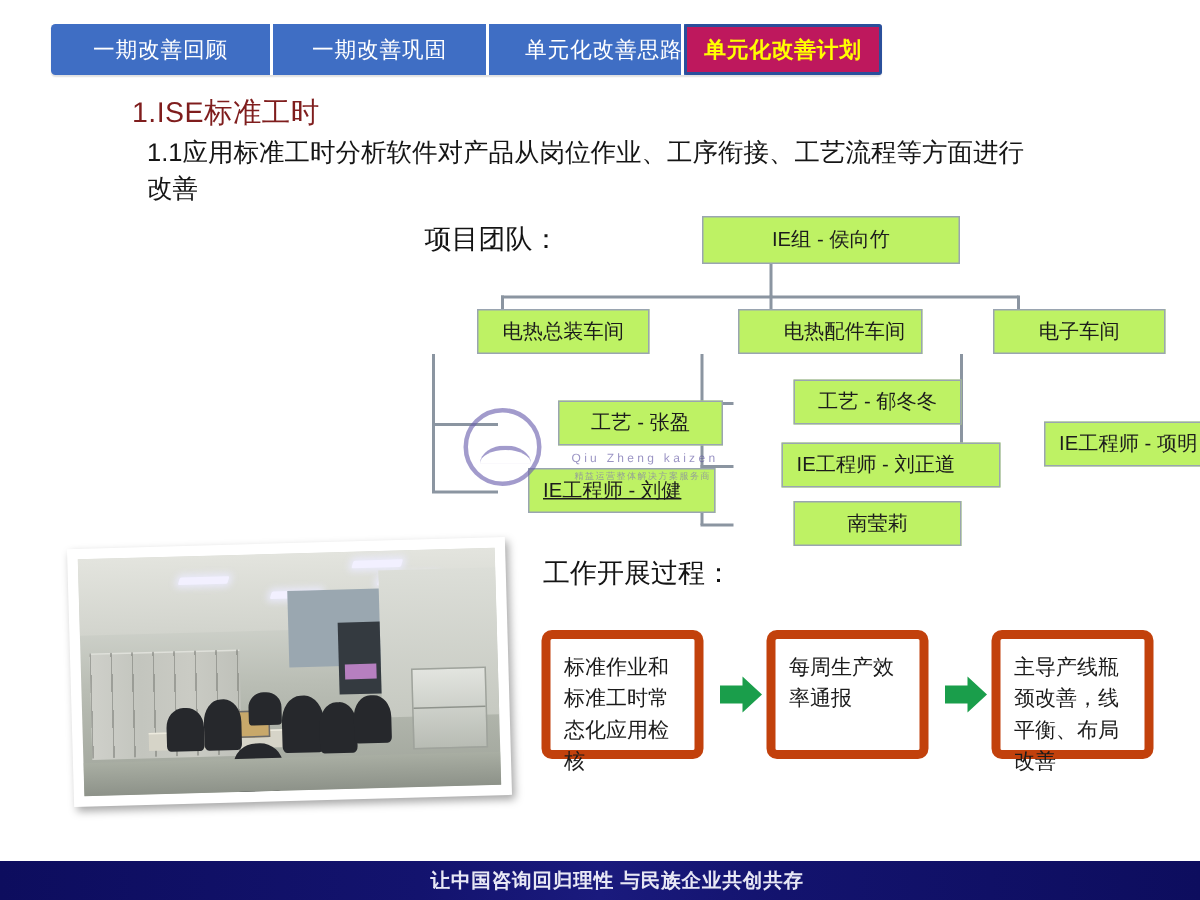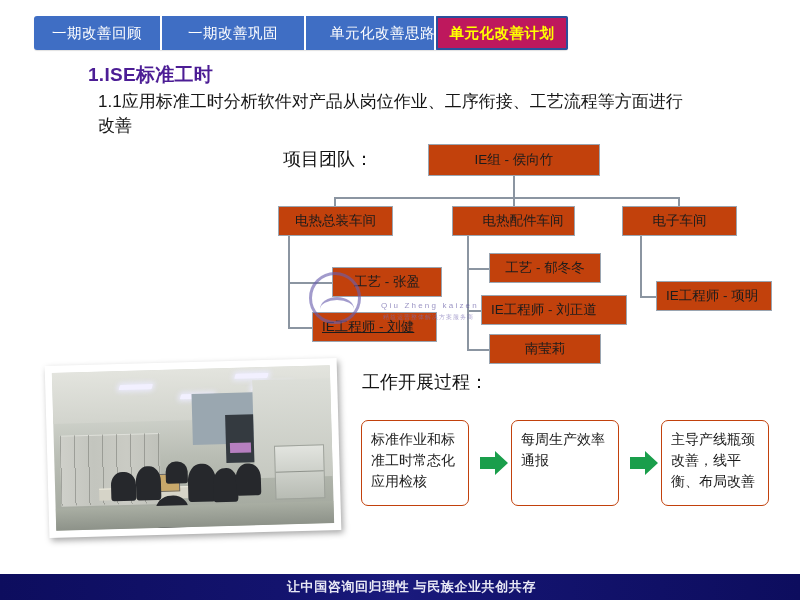--- a/index.html
+++ b/index.html
@@ -34,41 +34,41 @@
     justify-content: center;
     color: #ffffff;
     font-size: 14.5px;
     letter-spacing: 0.5px;
     padding: 0 14px;
     border-right: 2px solid #ffffff;
     box-sizing: border-box;
     white-space: nowrap;
   }
   .tab:last-child { border-right: none; }
-  .tab.w1 { width: 128px; }
+  .tab.w1 { width: 148px; }
   .tab.w2 { width: 144px; }
   .tab.w3 { width: 130px; padding-left: 39px; }
   .tab.active {
     color: #ffff00;
     font-weight: bold;
     width: 132px;
     border: 2px solid #2a4f9b;
     border-radius: 2px;
     background: #be185d;
   }
 
   
   .h1 {
     position: absolute;
     left: 88px;
     top: 62px;
     font-size: 19px;
-    font-weight: bold;
+    font-weight: normal;
     letter-spacing: 0.3px;
-    color: #4c1d95;
+    color: #7f1d1d;
   }
   .h2 {
     position: absolute;
     left: 98px;
     top: 90px;
     width: 600px;
     font-size: 17px;
     line-height: 24px;
     color: #151515;
   }
@@ -81,29 +81,30 @@
     white-space: nowrap;
   }
   .label-team  { left: 283px; top: 147px; }
   .label-flow  { left: 362px; top: 370px; }
 
   
   .org { position: absolute; left: 0; top: 0; width: 800px; height: 600px; pointer-events: none; }
   .node {
     position: absolute;
     border: 1px solid #9aa5b1;
-    background: #c2410c;
+    background: #bef264;
     box-sizing: border-box;
     display: flex;
     align-items: center;
     justify-content: center;
     font-size: 13.5px;
     color: #1c1c1c;
     white-space: nowrap;
     z-index: 3;
+    margin-left: 40px;
   }
   .node.left-al { justify-content: flex-start; padding-left: 9px; }
 
   .connector {
     position: absolute;
     background: #8b95a1;
     z-index: 1;
   }
 
   
@@ -242,21 +243,21 @@
     box-sizing: border-box;
   }
   .photo .floor {
     position: absolute; left:0; bottom:0; width:100%; height:14%;
     background: linear-gradient(to bottom,#a9aea3,#8d9289);
   }
 
   
   .flow-box {
     position: absolute;
-    border: 1px solid #c2410c;
+    border: 6px solid #c2410c;
     border-radius: 7px;
     background: #ffffff;
     box-sizing: border-box;
     font-size: 14px;
     line-height: 21px;
     color: #1b1b1b;
     padding: 8px 8px 0 9px;
     z-index: 2;
   }
   .arrow {

